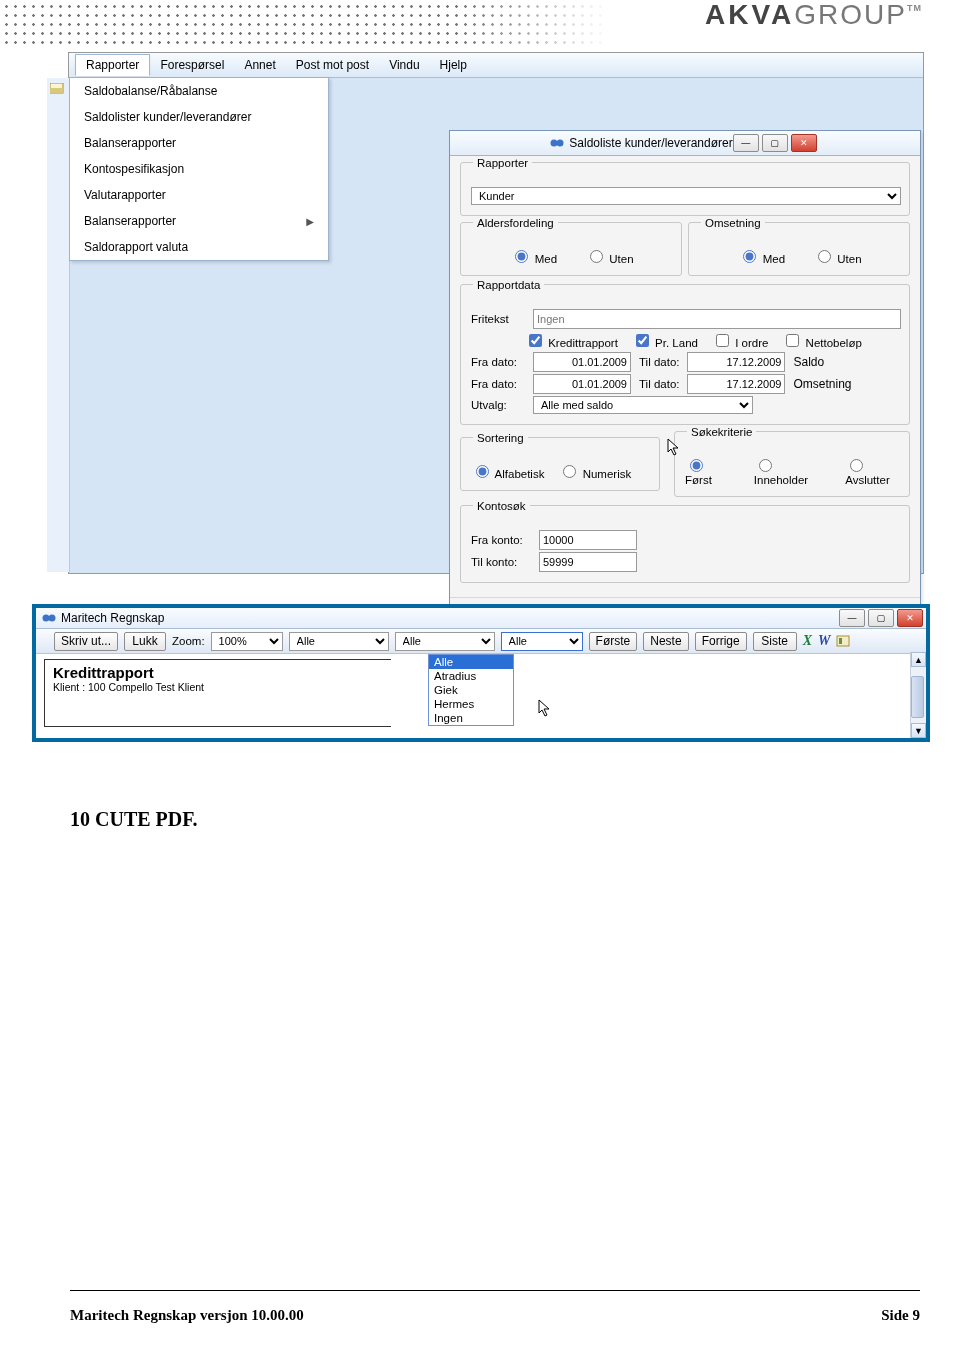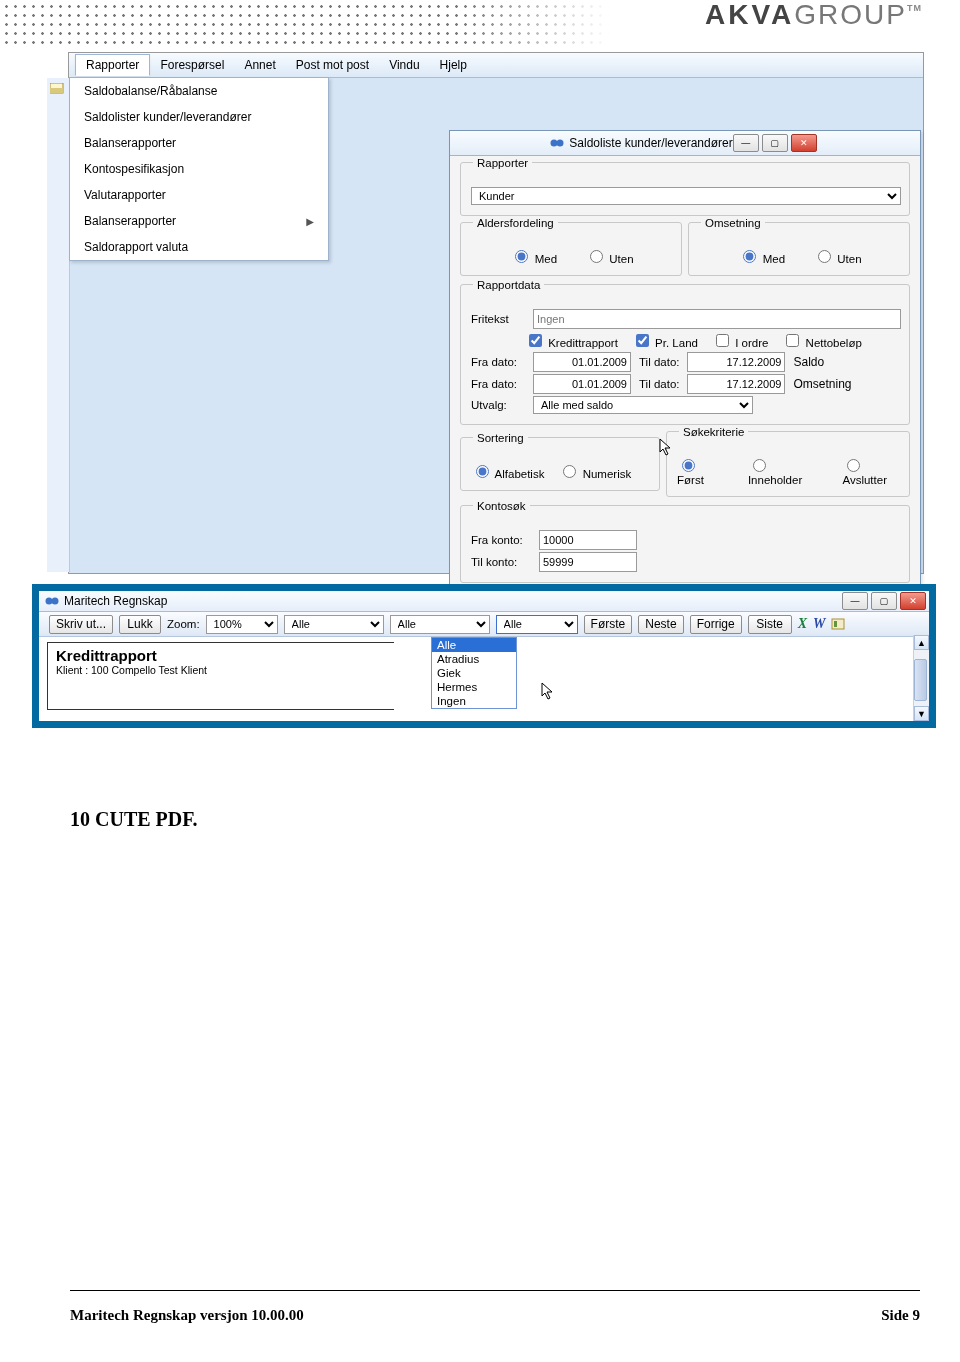--- a/index.html
+++ b/index.html
@@ -33,23 +33,23 @@
   .grp{border:1px solid #c8c8c8;border-radius:3px;padding:8px 8px 8px 10px;margin-bottom:6px;background:#f4f4f4}
   .grp .legend{position:relative;top:-15px;left:2px;background:#f4f4f4;padding:0 4px;font-size:11.5px;display:inline-block;margin-bottom:-14px}
   .row{display:flex;align-items:center;gap:8px;margin:2px 0}
   label{font-size:11.5px}
   input[type=text],select,.txt{height:18px;border:1px solid #9a9a9a;background:#fff;font-size:11px;padding:0 3px}
   .radio,.chk{accent-color:#4a76c8}
   .ph{color:#999}
   .dlgbtns{display:flex;justify-content:flex-end;gap:10px;padding:6px 8px;border-top:1px solid #d7d7d7;background:#f4f4f4}
   .btn{height:22px;min-width:70px;border:1px solid #8c8c8c;background:linear-gradient(#fff,#e6e6e6);font-size:12px;border-radius:2px}
   
-  .shot2{position:absolute;left:32px;top:584px;width:890px;height:130px;border:7px solid #0369a1;background:#fff}
+  .shot2{position:absolute;left:32px;top:604px;width:890px;height:130px;border:4px solid #0369a1;background:#fff}
   .s2title{height:20px;background:linear-gradient(#f8fcff,#e6eefa);border-bottom:1px solid #a7bdd4;font-size:12px;display:flex;align-items:center;justify-content:space-between;padding:0 3px 0 6px}
-  .s2tool{height:24px;background:linear-gradient(#fafcff,#dee8f5);border-bottom:1px solid #b3c6dd;display:flex;align-items:center;padding:0 10px;font-size:11.5px;gap:6px}
+  .s2tool{height:24px;background:linear-gradient(#fafcff,#dee8f5);border-bottom:1px solid #b3c6dd;display:flex;align-items:center;padding:0 18px;font-size:11.5px;gap:6px}
   .s2body{position:relative;display:flex;height:86px}
   .s2left{width:330px;border:1px solid #333;border-right:none;margin:5px 0 0 8px;padding:4px 8px;background:#fff;height:58px}
   .s2left h3{margin:0;font-size:15px;font-weight:700}
   .s2left .kl{font-size:10.5px}
   .dropdown2{position:absolute;left:392px;top:0;width:84px;border:1px solid #6f94d6;background:#fff;font-size:11.5px}
   .dropdown2 .di2{padding:1px 5px}
   .dropdown2 .di2.sel{background:#2a6fd6;color:#fff}
   .cursor2{position:absolute;left:502px;top:45px;font-size:16px;color:#000}
   .scrollbar{position:absolute;right:0;top:44px;width:15px;height:86px;background:#eef1f6;border-left:1px solid #c6d0df}
   .scrollhandle{position:absolute;right:2px;top:68px;width:11px;height:40px;background:linear-gradient(90deg,#d9e3f3,#b9cae4);border:1px solid #9eb5d6;border-radius:2px}
@@ -180,21 +180,21 @@
             <label>Til dato:</label>
             <input type="text" style="width: 90px; text-align: right;" value="17.12.2009">
             <span>Omsetning</span>
           </div>
           <div class="row">
             <label style="width:54px">Utvalg:</label>
             <select style="width:220px"><option>Alle med saldo</option></select>
           </div>
         </div>
         <div class="row" style="gap:0">
-          <div class="grp" style="flex:0 0 180px;margin-right:6px">
+          <div class="grp" style="flex:0 0 180px;margin-right:14px">
             <span class="legend">Sortering</span>
             <div class="row" style="gap:14px">
               <label><input type="radio" class="radio" checked="" style=""> <span>Alfabetisk</span></label>
               <label><input type="radio" class="radio" style=""> <span>Numerisk</span></label>
             </div>
           </div>
           <div class="grp" style="flex:1;position:relative">
             <span class="legend">Søkekriterie</span>
             <svg style="position:absolute;left:-8px;top:6px" width="16" height="18">
                   <path d="M1 1 L1 14 L4 11 L7 17 L9 16 L6 10 L11 10 Z" fill="#fff" stroke="#000"></path>

